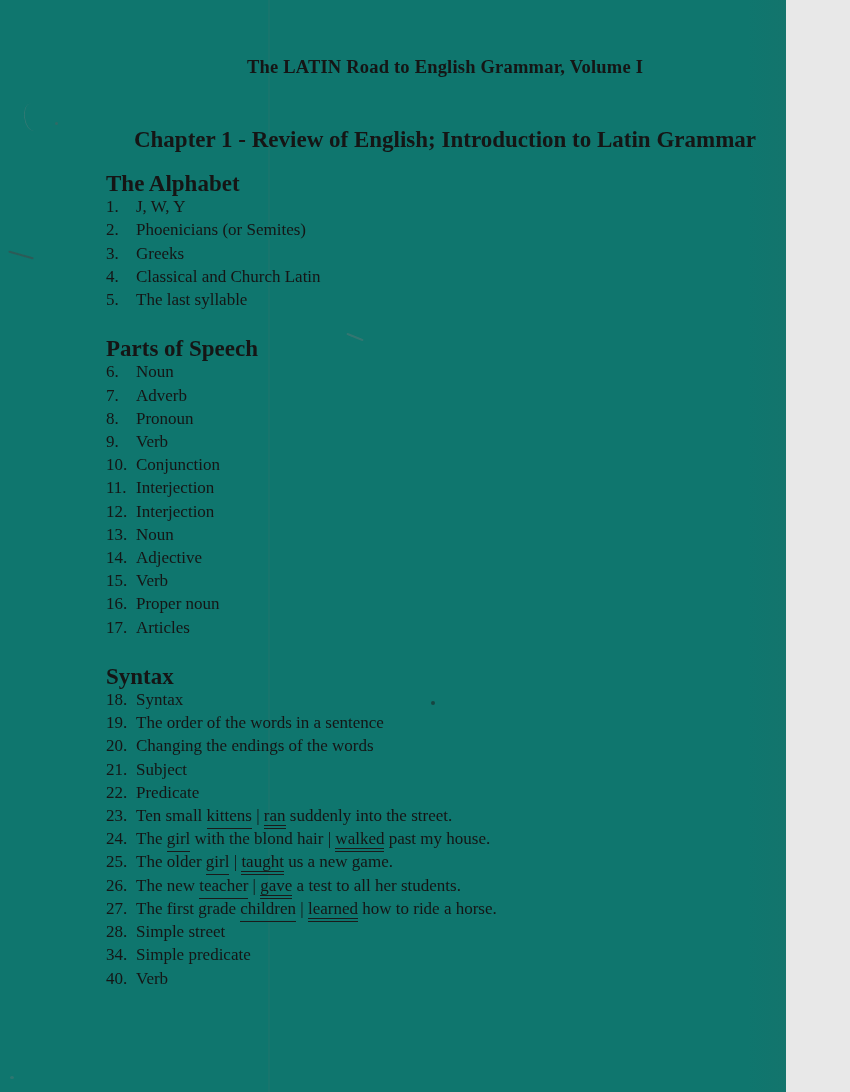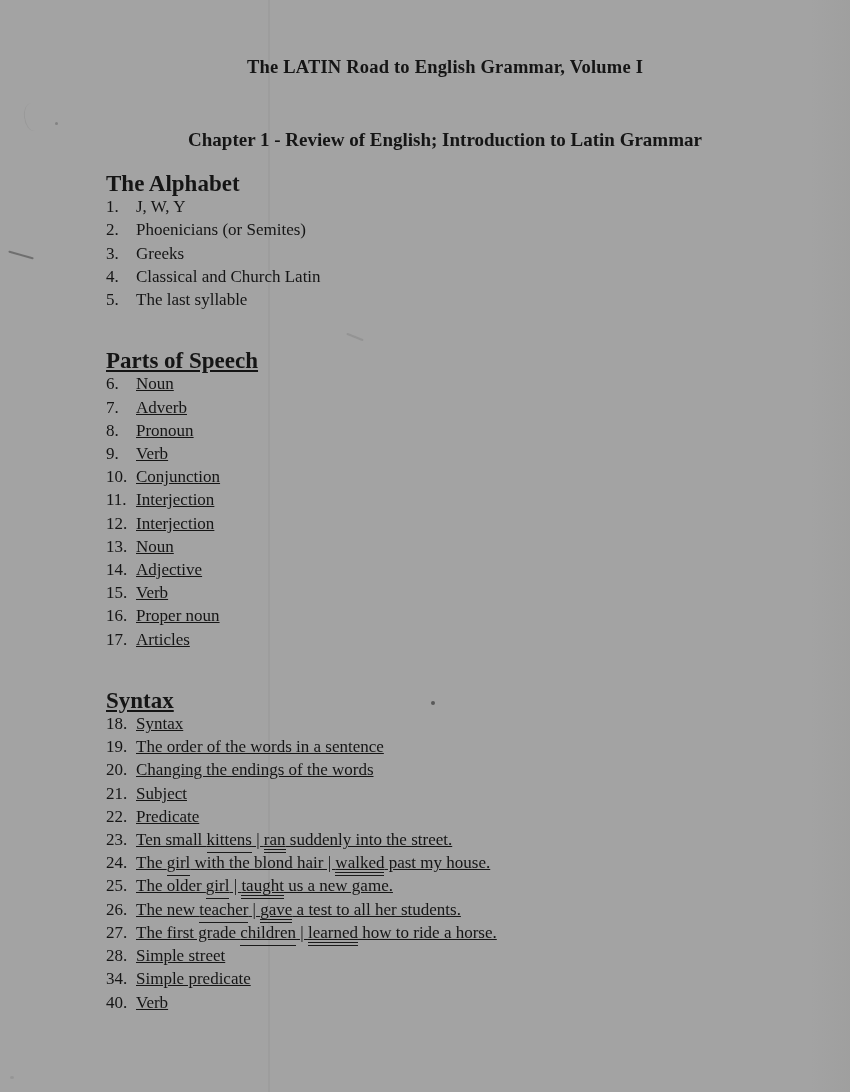--- a/index.html
+++ b/index.html
@@ -1,20 +1,20 @@
 <!DOCTYPE html>
 <html><head>
 <meta charset="utf-8">
 <style>
   html, body { margin: 0; padding: 0; background: #e8e8e8; }
   .page {
     position: relative;
-    width: 850px;
+    width: 786px;
     height: 1092px;
-    background: #a3a3a3;
+    background: #0f766e;
     font-family: "Liberation Serif", serif;
     color: #151515;
     overflow: hidden;
   }
   
   .fold-line {
     position: absolute; left: 268px; top: 0;
     width: 2px; height: 100%;
     background: rgba(110,110,110,0.10);
   }
@@ -53,28 +53,28 @@
     position: absolute; left: 40px; top: 56px;
     width: 810px; text-align: center;
   }
   .title-line {
     font-weight: bold; font-size: 18.5px; line-height: 23px;
     letter-spacing: 0.2px;
   }
   .chapter {
     position: absolute; left: 40px; top: 128px;
     width: 810px; text-align: center;
-    font-weight: bold; font-size: 19px; line-height: 23px;
+    font-weight: bold; font-size: 23px; line-height: 23px;
   }
 
   
   .sections {
     position: absolute; left: 106px; top: 172px; right: 40px;
   }
-  .section + .section { margin-top: 38px; text-decoration: underline; }
+  .section + .section { margin-top: 26px; }
   .sec-heading {
     font-weight: bold; font-size: 23px; line-height: 23.2px;
   }
   .item {
     font-size: 17px; line-height: 23.2px;
     white-space: nowrap;
   }
   .num { display: inline-block; width: 30px; }
   .u1 { border-bottom: 1.5px solid #1a1a1a; padding-bottom: 3px; }
   .u2 { border-bottom: 4px double #1a1a1a; }

